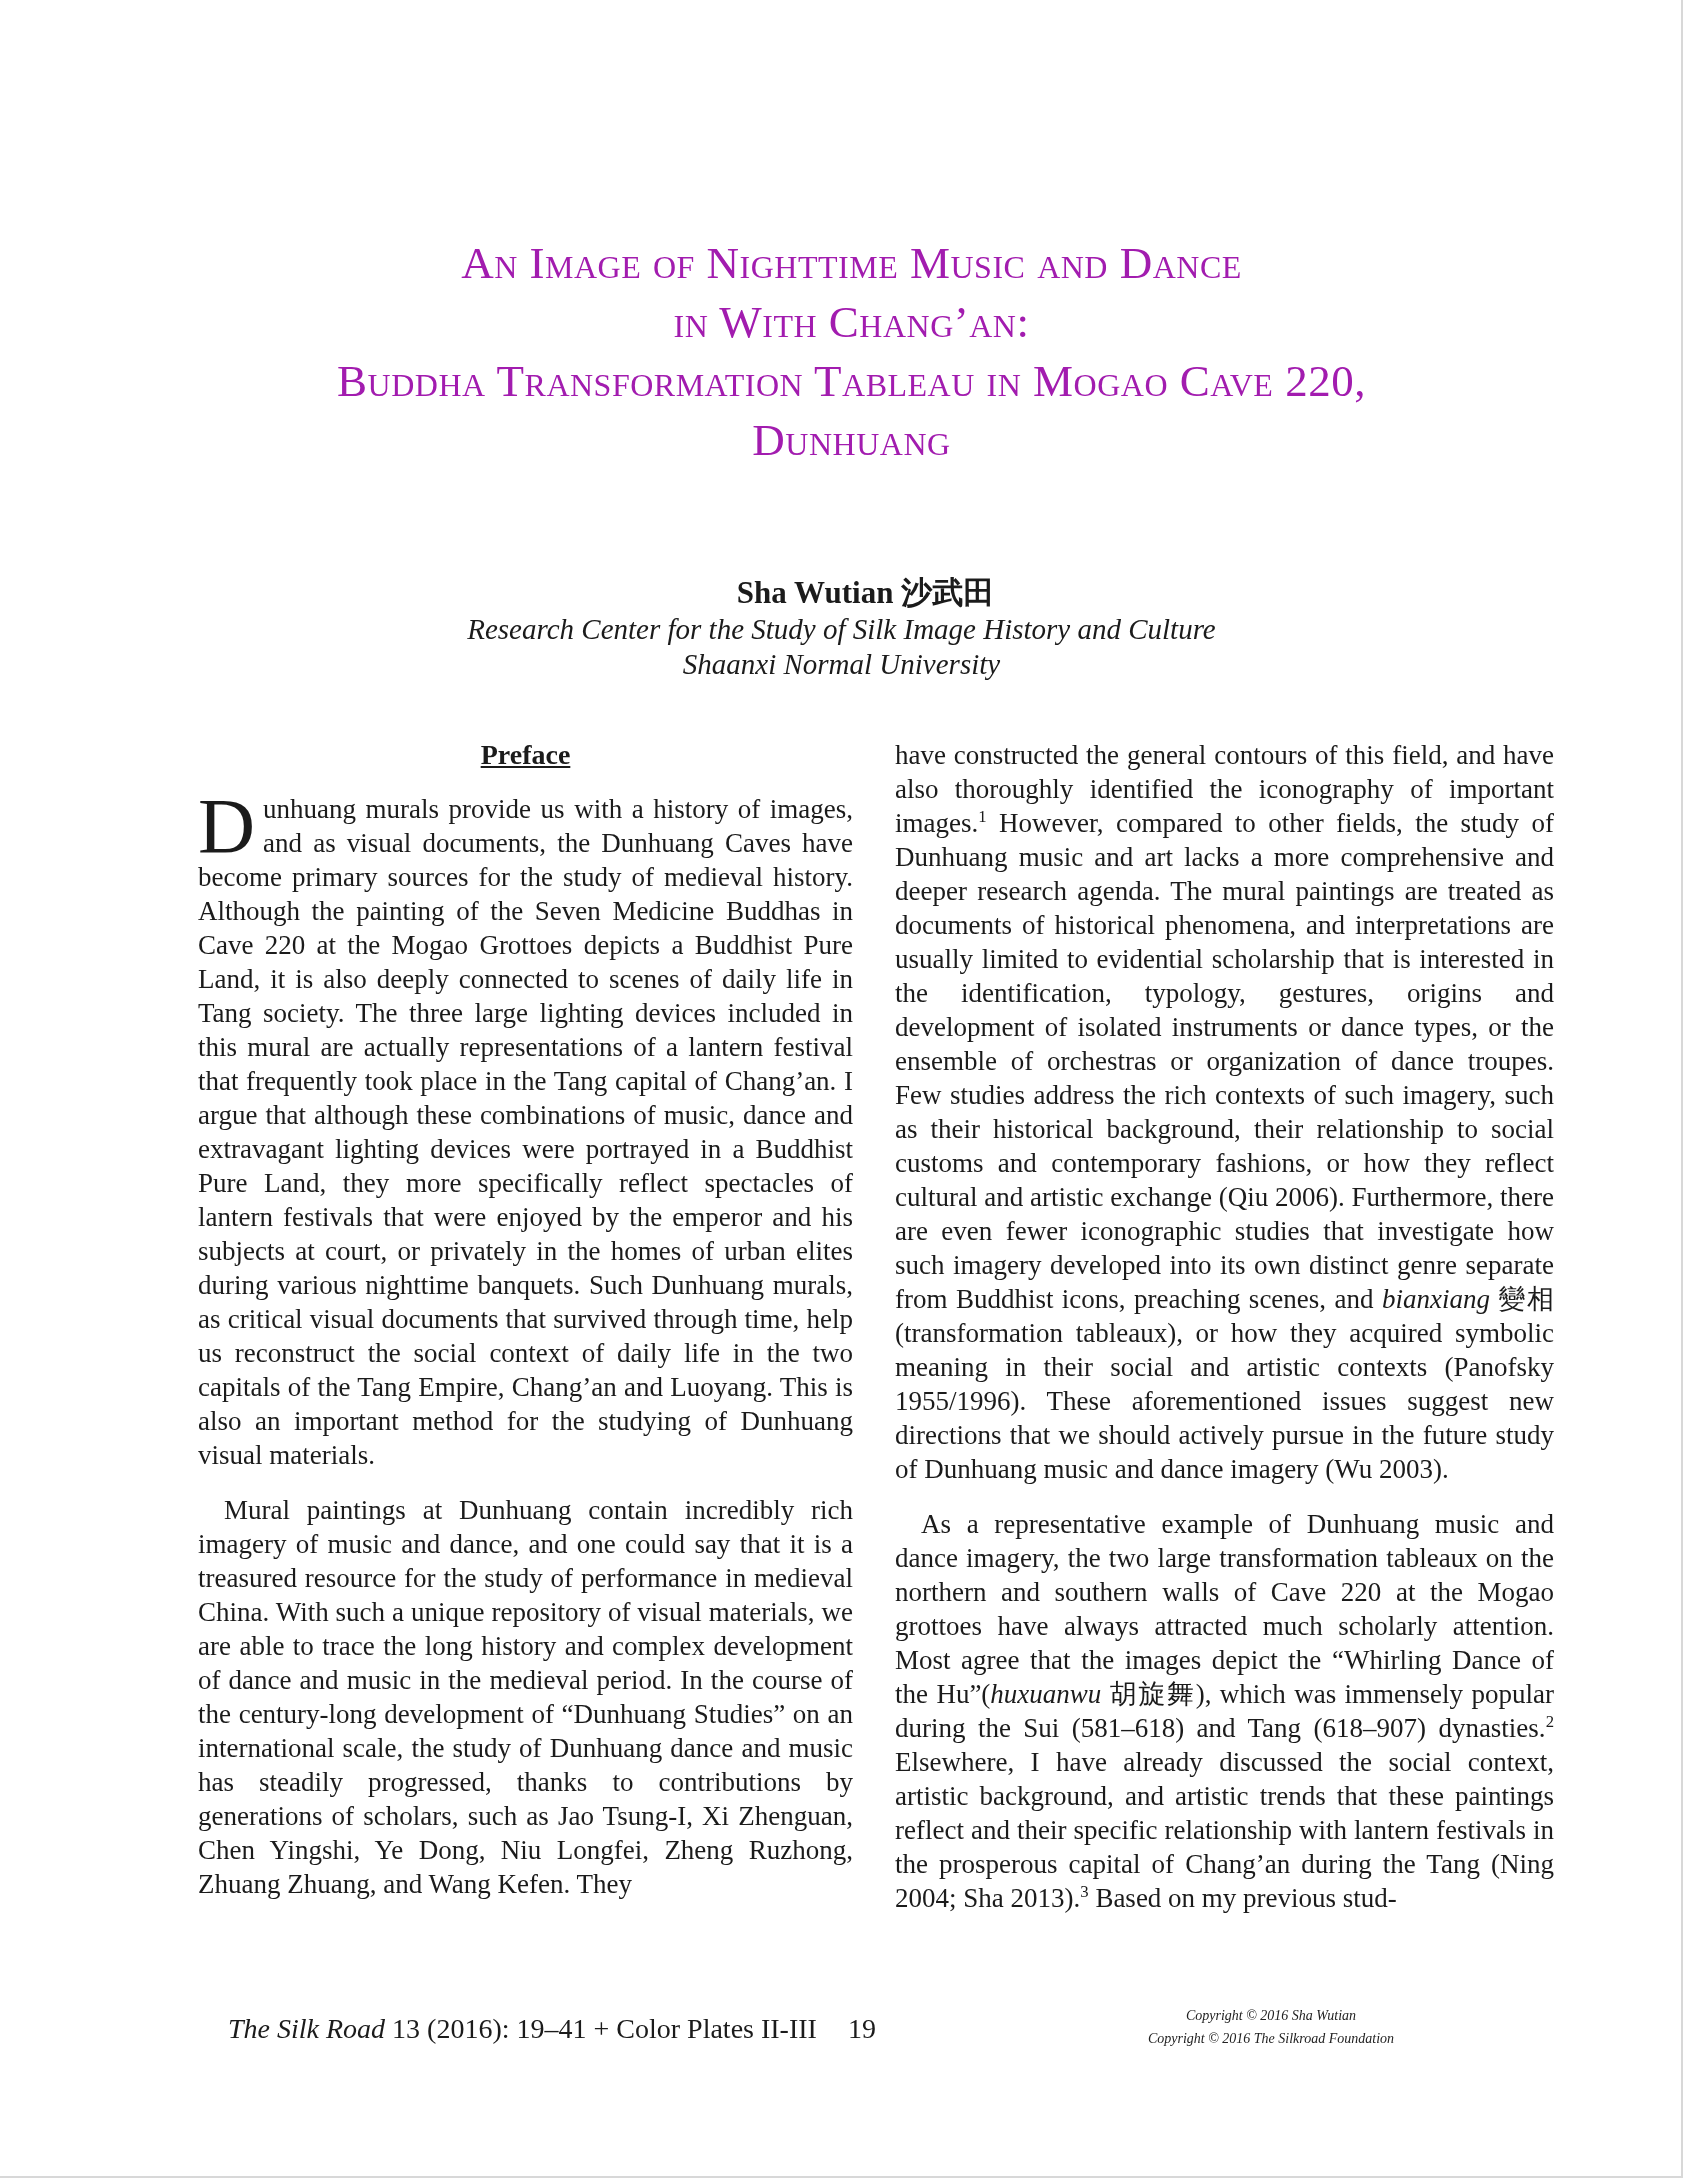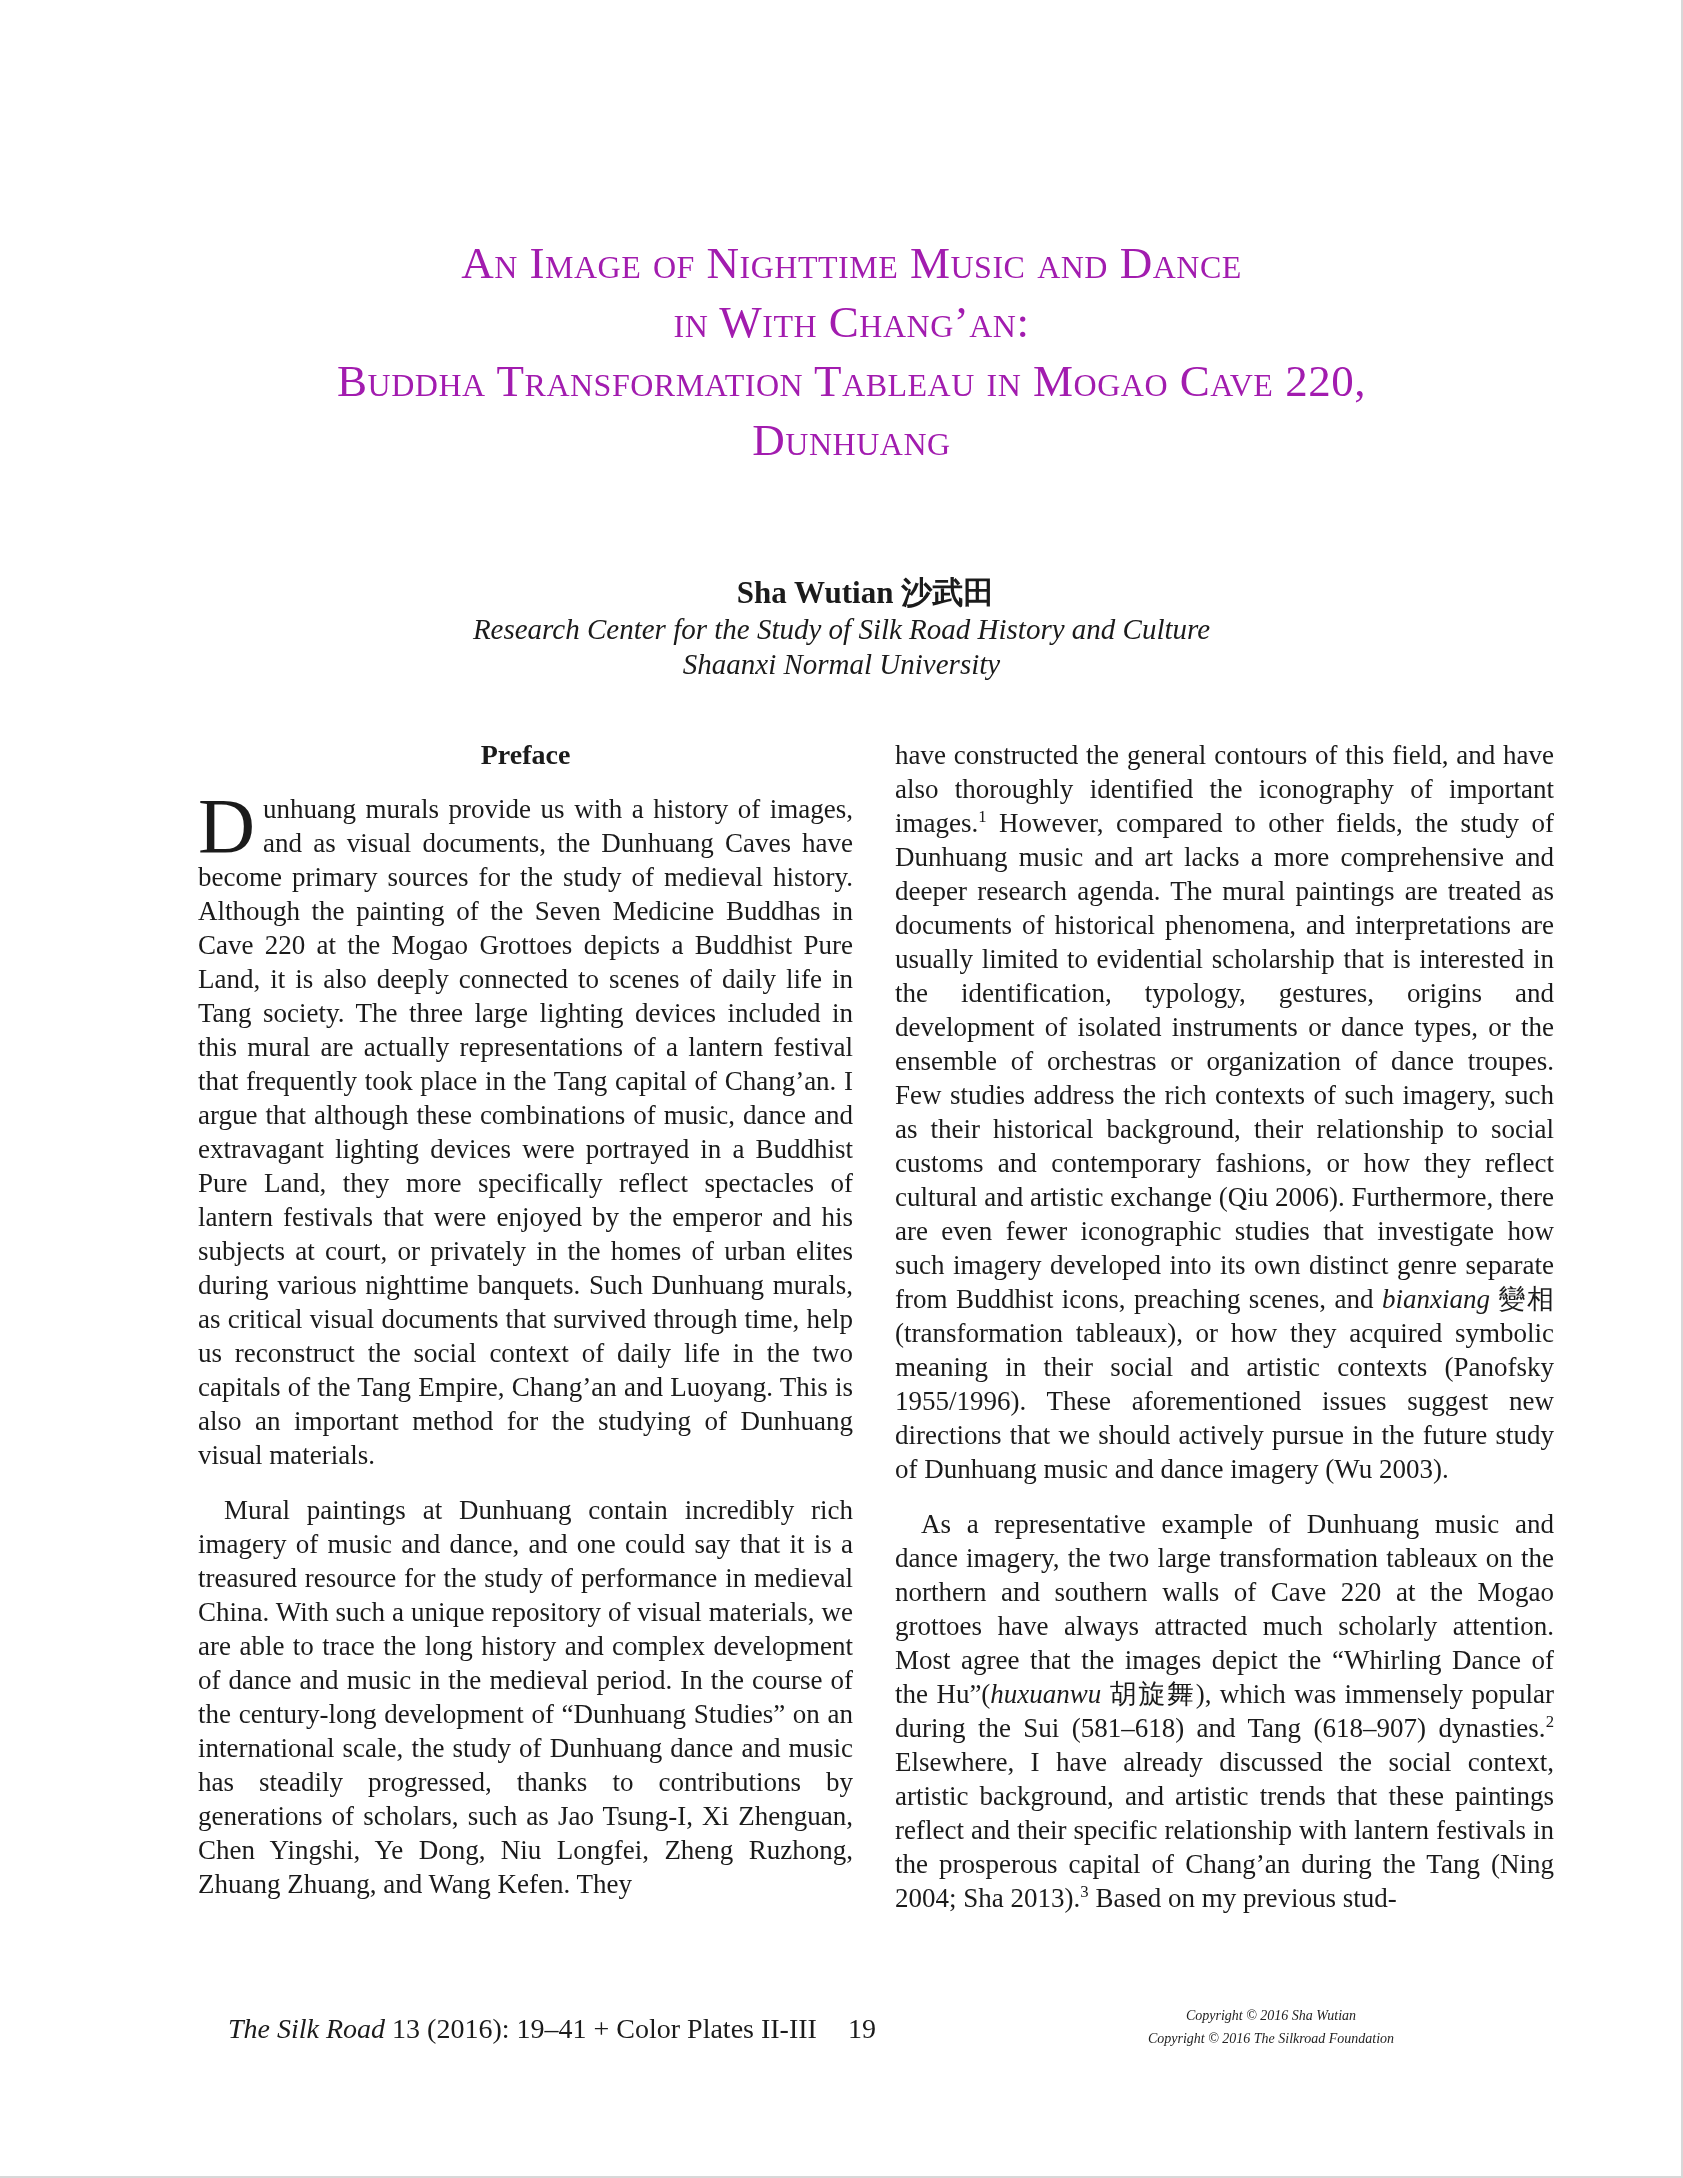--- a/index.html
+++ b/index.html
@@ -34,21 +34,21 @@
   }
   .col {
     font-size:27px; line-height:34px;
     text-align:justify;
     color:#1b1b1b;
   }
   .col-left  { width:655px; }
   .col-right { width:659px; }
   .preface-heading {
     text-align:center; font-weight:bold; font-size:28px;
-    margin:0 0 20px 0; line-height:34px;
+    margin:0 0 20px 0; line-height:34px;text-decoration:underline;
   }
   p { margin:0; }
   p.indent { text-indent:26px; margin-top:21px; }
   .dropcap {
     float:left;
     font-size:79px; line-height:61px;
     padding:3px 8px 0 0;
   }
   sup { font-size:0.62em; line-height:0; vertical-align:super; }
   em { font-style:italic; }
@@ -70,21 +70,21 @@
 
 <div class="title-block">
   <div>An Image of Nighttime Music and Dance</div>
   <div>in With Chang’an:</div>
   <div>Buddha Transformation Tableau in Mogao Cave 220,</div>
   <div>Dunhuang</div>
 </div>
 
 <div class="author-block">
   <div class="author-name">Sha Wutian 沙武田</div>
-  <div class="affil">Research Center for the Study of Silk Road History and Culture</div>
+  <div class="affil">Research Center for the Study of Silk Image History and Culture</div>
   <div class="affil">Shaanxi Normal University</div>
 </div>
 
 <div class="columns">
   <div class="col col-left">
     <h2 class="preface-heading">Preface</h2>
     <p><span class="dropcap">D</span><span><span>unhuang murals provide us with a history of images, and as visual documents, the Dunhuang Caves have become primary sources for the study of medieval history. Although the painting of the Seven Medicine Buddhas in Cave 220 at the Mogao Grottoes depicts a Buddhist Pure Land, it is also deeply connected to scenes of daily life in Tang society. The three large lighting devices included in this mural are actually representations of a lantern festival that frequently took place in the Tang capital of Chang’an. I argue that although these combinations of music, dance and extravagant lighting devices were portrayed in a Buddhist Pure Land, they more specifically reflect spectacles of lantern festivals that were enjoyed by the emperor and his subjects at court, or privately in the homes of urban elites during various nighttime banquets. Such Dunhuang murals, as critical visual documents that survived through time, help us reconstruct the social context of daily life in the two capitals of the Tang Empire, Chang’an and Luoyang. This is also an important method for the studying of Dunhuang visual materials.</span></span></p>
     <p class="indent"><span>Mural paintings at Dunhuang contain incredibly rich imagery of music and dance, and one could say that it is a treasured resource for the study of performance in medieval China. With such a unique repository of visual materials, we are able to trace the long history and complex development of dance and music in the medieval period. In the course of the century-long development of “Dunhuang Studies” on an international scale, the study of Dunhuang dance and music has steadily progressed, thanks to contributions by generations of scholars, such as Jao Tsung-I, Xi Zhenguan, Chen Yingshi, Ye Dong, Niu Longfei, Zheng Ruzhong, Zhuang Zhuang, and Wang Kefen. They</span></p>
   </div>
   <div class="col col-right">

